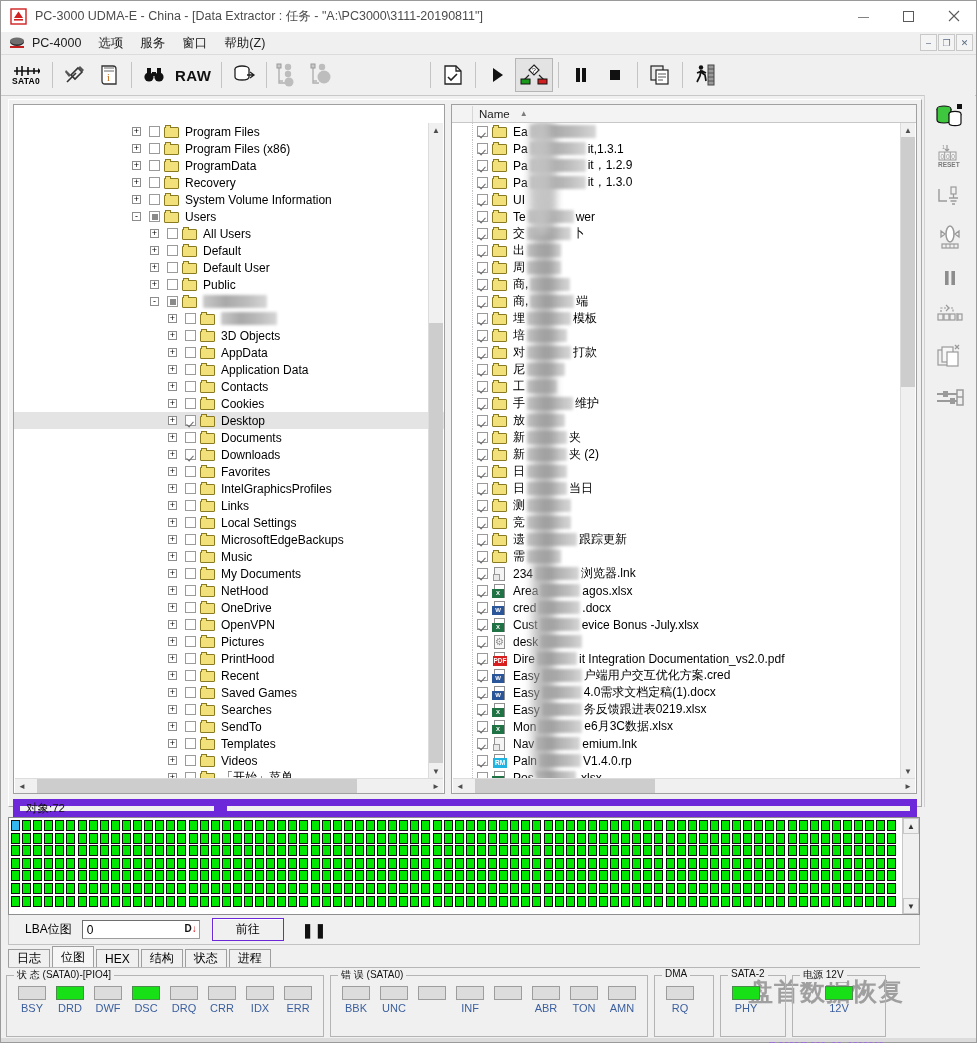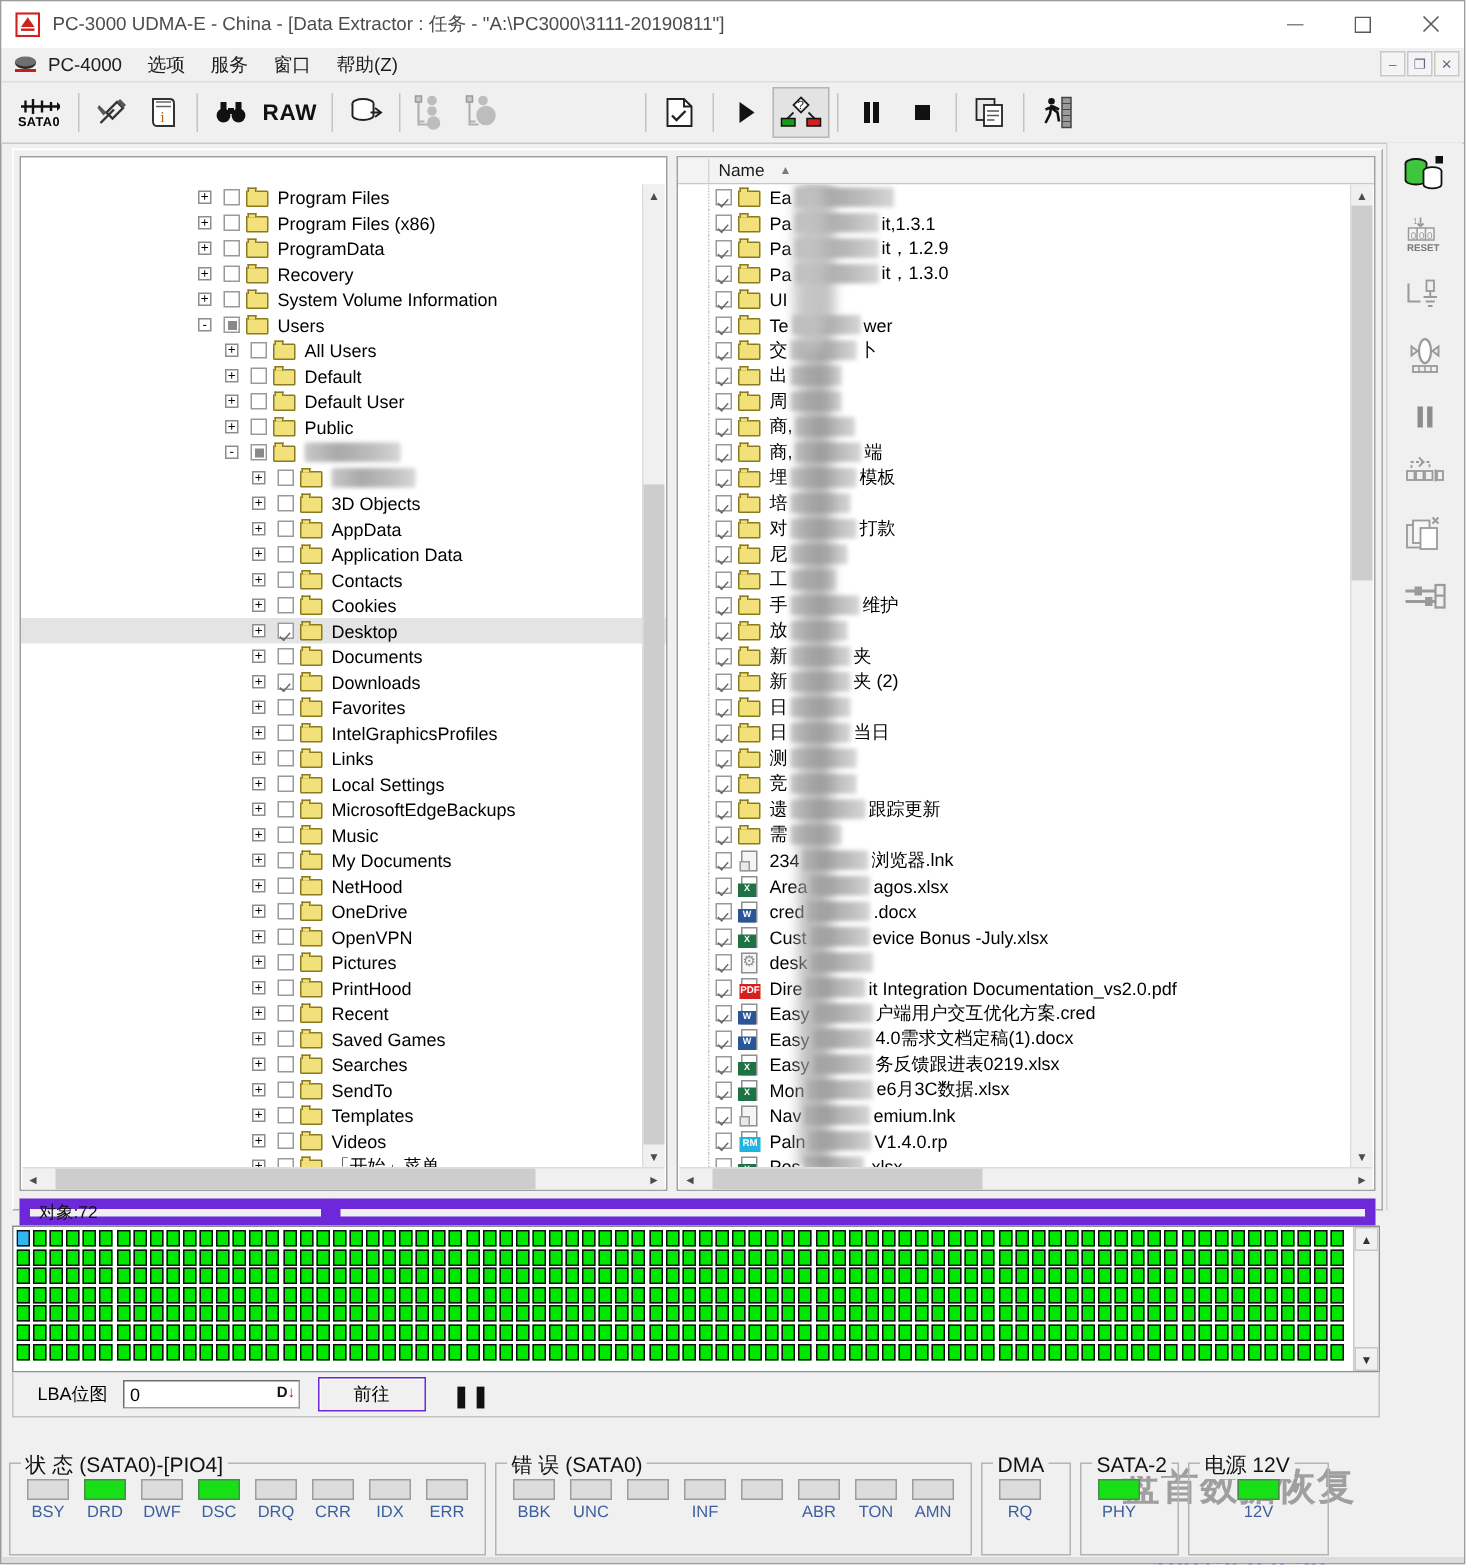--- a/index.html
+++ b/index.html
@@ -125,21 +125,21 @@
   .tab{height:18px;min-width:36px;padding:0 8px;margin-right:2px;background:#f0f0f0;border:1px solid #9e9e9e;border-bottom:none;display:flex;align-items:center;justify-content:center;font-size:12px;box-sizing:border-box;}
   .tab.active{height:21px;background:#f6f6f6;font-weight:normal;}
 
   
   .rtools{position:absolute;right:2px;top:0px;width:50px;height:708px;background:#f0f0f0;border-left:1px solid #d2d2d2;display:flex;flex-direction:column;align-items:center;padding-top:4px;}
   .rt{width:42px;height:38px;display:flex;align-items:center;justify-content:center;margin-bottom:2px;}
 
   
   .btm{position:absolute;left:4px;right:4px;bottom:4px;height:62px;display:flex;align-items:stretch;gap:6px;}
   .grp{position:relative;border:1px solid #b4b4b4;box-sizing:border-box;padding:10px 8px 4px;display:flex;align-items:flex-start;gap:4px;}
-  .grp > .gt{position:absolute;top:-8px;left:7px;background:#f0f0f0;padding:0 3px;font-size:14px;color:#111;white-space:nowrap;}
+  .grp > .gt{position:absolute;top:-8px;left:7px;background:#f0f0f0;padding:0 3px;font-size:10px;color:#111;white-space:nowrap;}
   .led{display:flex;flex-direction:column;align-items:center;width:34px;}
   .led .box{width:28px;height:14px;border:1px solid #9d9d9d;background:#dcdcdc;box-sizing:border-box;}
   .led.on .box{background:#17e017;border-color:#4a8a4a;}
   .led .nm{font-size:11px;color:#3b5f9e;margin-top:2px;font-family:"Liberation Sans",sans-serif;}
   .led .nm.blank{visibility:hidden;}
   .taskbar{position:absolute;left:0;right:0;bottom:0;height:4px;background:#dcdcdc;}
 </style>
 </head>
 <body>
 
@@ -1224,20 +1224,28 @@
         <span>0</span>
         <span class="spin">
           <span style="color:#111">D</span>
             <span style="color:#d01010">↓</span>
         </span>
       </div>
       <div class="gobtn">前往</div>
       <span class="pausemark">❚❚</span>
     </div>
 
+    <div class="tabs" id="tabs">
+        <div class="tab">日志</div>
+        <div class="tab active">位图</div>
+        <div class="tab">HEX</div>
+        <div class="tab">结构</div>
+        <div class="tab">状态</div>
+        <div class="tab">进程</div>
+      </div>
 
     <div class="btm">
       <div class="grp" id="g-status" style="flex:0 0 312px;">
         <span class="gt">状 态 (SATA0)-[PIO4]</span>
       <div class="led">
             <span class="box"></span>
             <span class="nm">BSY</span>
           </div>
           <div class="led on">
             <span class="box"></span>

